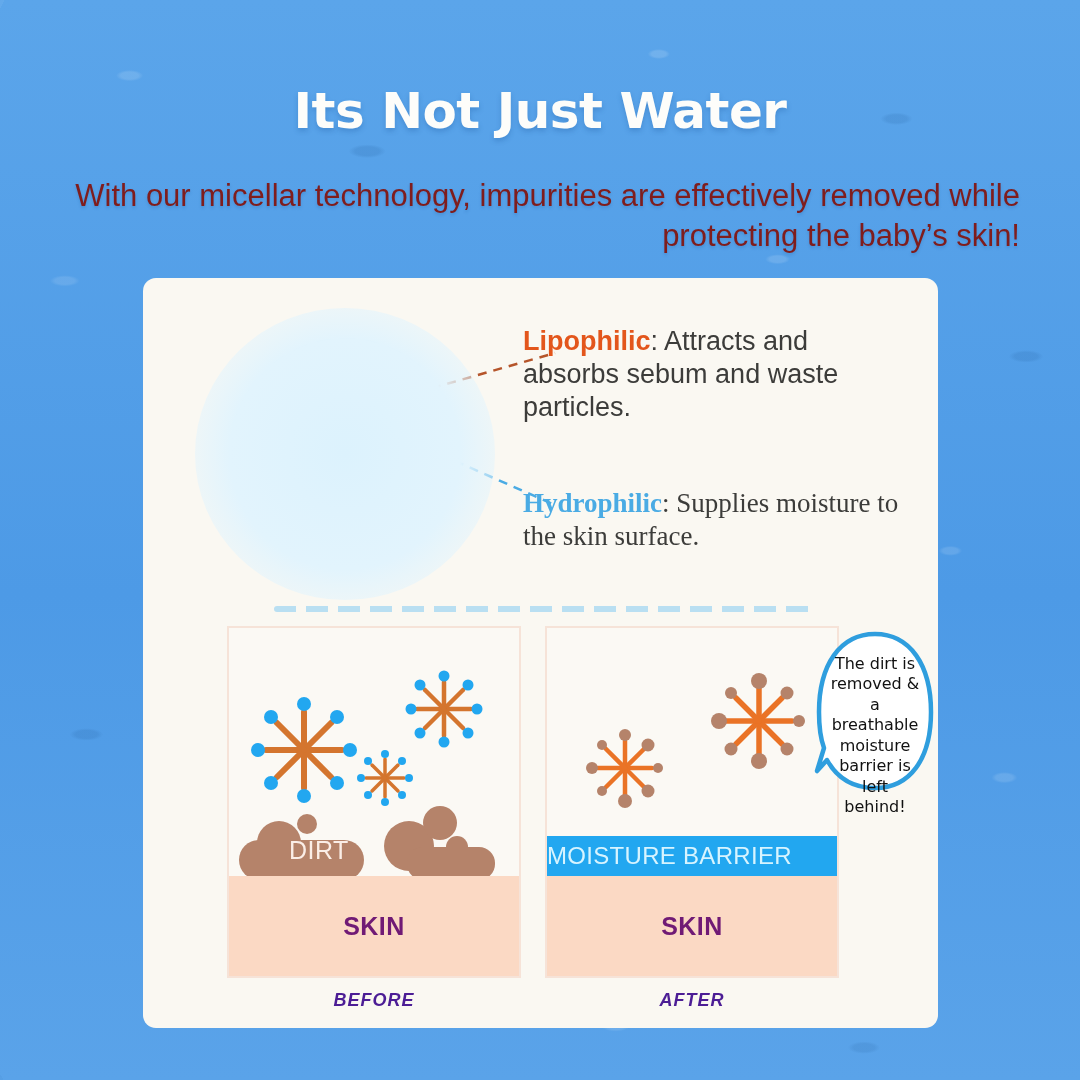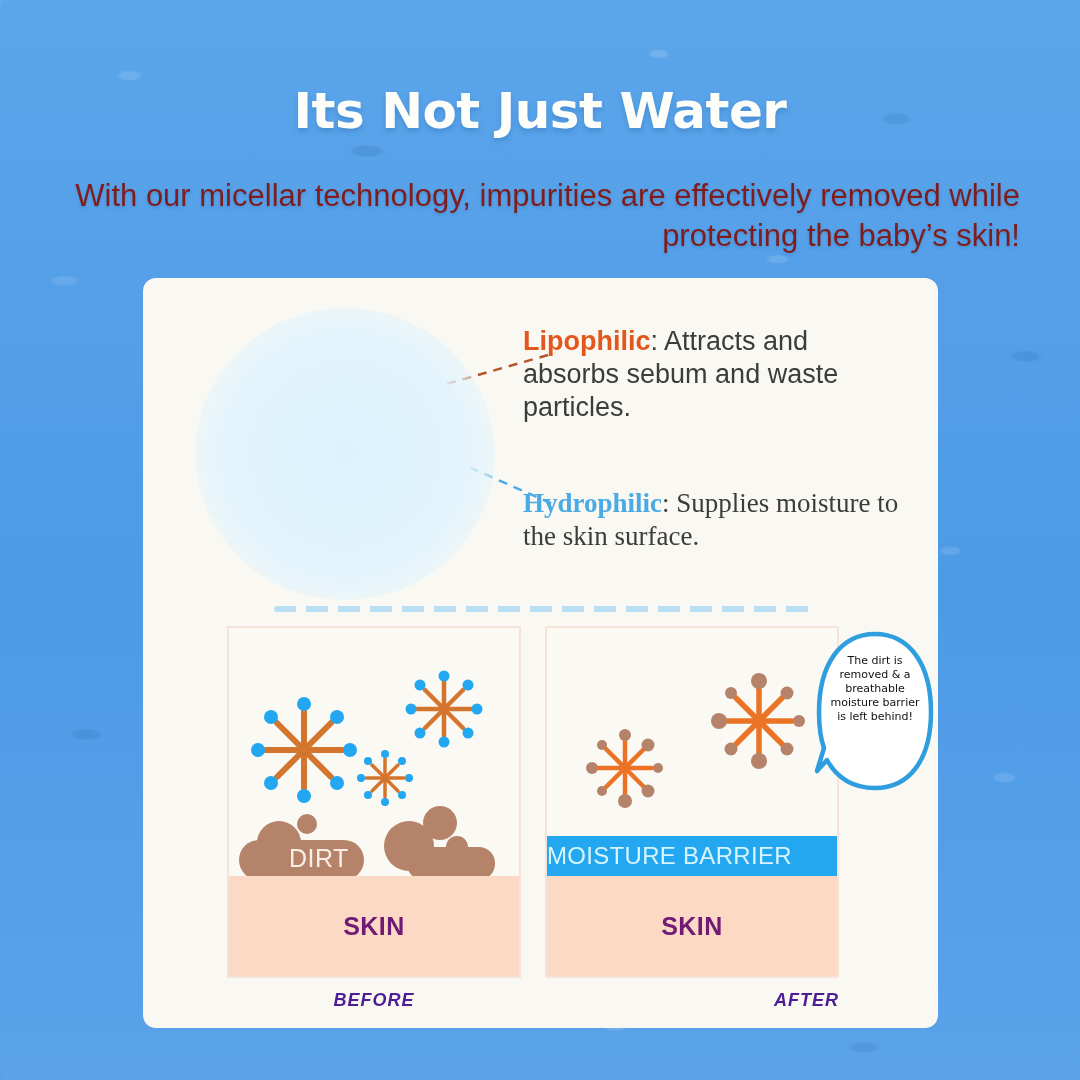--- a/index.html
+++ b/index.html
@@ -91,28 +91,28 @@
   
   .dirt-label{
     position:absolute;font-size:25px;color:#fbeee7;letter-spacing:.5px;
   }
   
   .caption{
     position:absolute;top:712px;width:294px;text-align:center;
     font-size:18px;font-weight:bold;color:#4c1d95;letter-spacing:1px;font-style:italic;
   }
   #caption-before{left:84px;}
-  #caption-after{left:402px;text-align:right;}
+  #caption-after{left:402px;}
   
   #bubble{
     position:absolute;left:672px;top:352px;width:120px;height:165px;
   }
   #bubble-text{
     position:absolute;left:14px;top:24px;width:92px;
-    text-align:center;font-size:11px;line-height:1.28;color:#111;
+    text-align:center;font-size:16px;line-height:1.28;color:#111;
     font-family:"DejaVu Sans","Liberation Sans",sans-serif;
   }
   svg{display:block;overflow:visible;}
 </style>
 </head>
 <body>
 
 <div id="bg"></div>
 
 <div id="title">Its Not Just Water</div>
@@ -238,21 +238,21 @@
         <rect x="10" y="212" width="125" height="40" rx="20"></rect>
       </g>
 
       <g fill="#b5836a">
         <circle cx="180" cy="218" r="25"></circle>
         <circle cx="211" cy="195" r="17"></circle>
         <circle cx="228" cy="219" r="11"></circle>
         <rect x="178" y="219" width="88" height="33" rx="16"></rect>
       </g>
     </svg>
-    <div class="dirt-label" style="left:60px;top:216px;text-align:right;">DIRT</div>
+    <div class="dirt-label" style="left:60px;top:208px;text-align:right;">DIRT</div>
     <div class="skin-layer">
       <div class="skin-label">SKIN</div>
     </div>
   </div>
 
   <div id="panel-after" class="panel">
     <svg width="290" height="348" viewBox="0 0 290 348" style="position:absolute;left:0;top:0;">
 
       <g>
         <g stroke="#ea7326" stroke-width="5.5" stroke-linecap="round">

